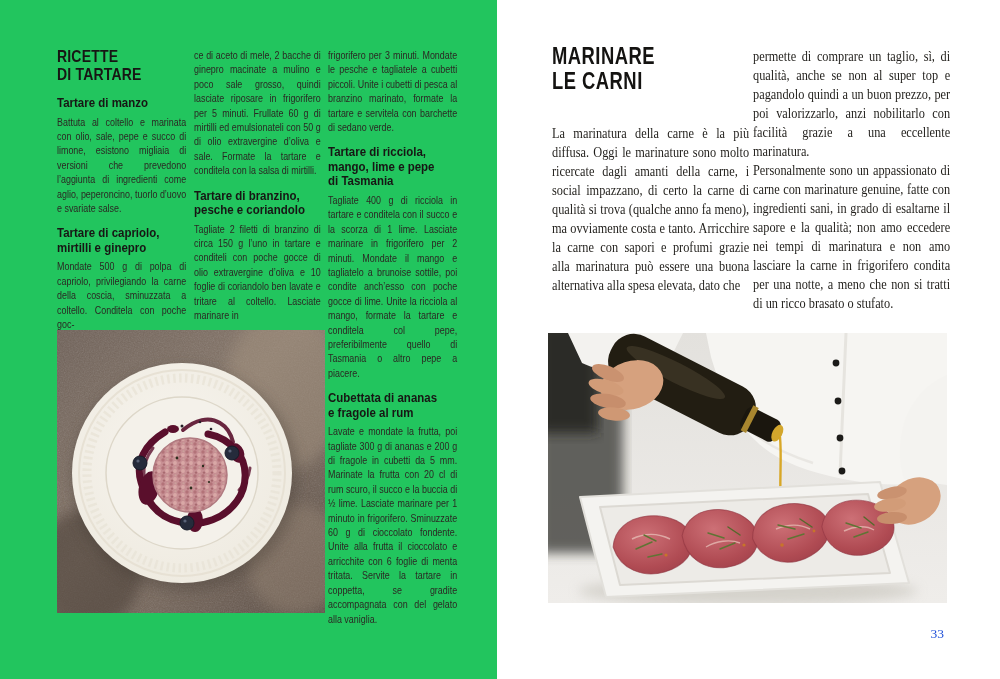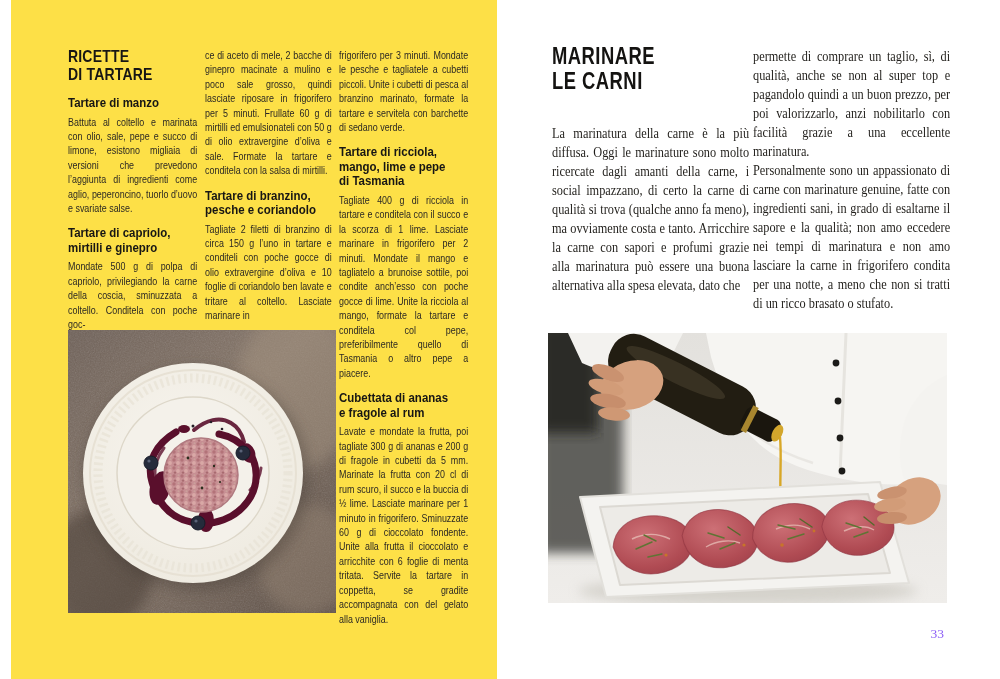--- a/index.html
+++ b/index.html
@@ -1,20 +1,20 @@
 <!DOCTYPE html>
 <html><head>
 <meta charset="utf-8">
 <style>
   * { margin:0; padding:0; box-sizing:border-box; }
   html,body { width:1000px; height:679px; }
   body { position:relative; background:#ffffff; font-family:"Liberation Sans", sans-serif; overflow:hidden; }
   .spread { position:absolute; inset:0; }
   .page { position:absolute; top:0; height:679px; }
-  .page-left  { left:11px;   width:497px; background:#fde047; color:#24221e; }
+  .page-left  { left:0;   width:497px; background:#22c55e; color:#24221e; }
   .page-right { left:497px; width:568px; background:#ffffff; color:#1d1b18; }
 
   
   .lcol { position:absolute; transform:scaleX(0.85); transform-origin:0 0; }
   .lcol-1 { left:57px;  top:48px; width:152px; }
   .lcol-2 { left:194px; top:48px; width:149px; }
   .lcol-3 { left:328px; top:48px; width:152px; }
   .kicker { font-weight:bold; font-size:16.5px; line-height:17.5px; letter-spacing:.2px;
             text-transform:uppercase; color:#171614; }
   .lhead  { font-weight:bold; font-size:13.5px; line-height:14.5px; color:#171614; }
@@ -32,21 +32,21 @@
   .chapter-title { position:absolute; left:55px; top:44px; font-weight:bold; font-size:23px;
                    line-height:25px; letter-spacing:.6px; color:#141311;
                    transform:scaleX(0.8); transform-origin:0 0; text-transform:uppercase; }
   .rcol { position:absolute; width:224px; transform:scaleX(0.88); transform-origin:0 0;
           font-family:"Liberation Serif", serif; font-size:14px; line-height:19px;
           text-align:justify; color:#201e1a; }
   .rcol-1 { left:55px;  top:124px; }
   .rcol-2 { left:256px; top:47px; }
   .rcol p + p { margin-top:0; }
   .pagenum { position:absolute; left:415px; top:626px; width:32px; text-align:right;
-             font-family:"Liberation Serif", serif; font-size:13.5px; color:#8b5cf6; }
+             font-family:"Liberation Serif", serif; font-size:13.5px; color:#1d4ed8; }
 </style>
 </head>
 <body>
 
 <div class="spread">
 
   <section class="page page-left">
 
     <div class="lcol lcol-1">
       <div class="kicker">

